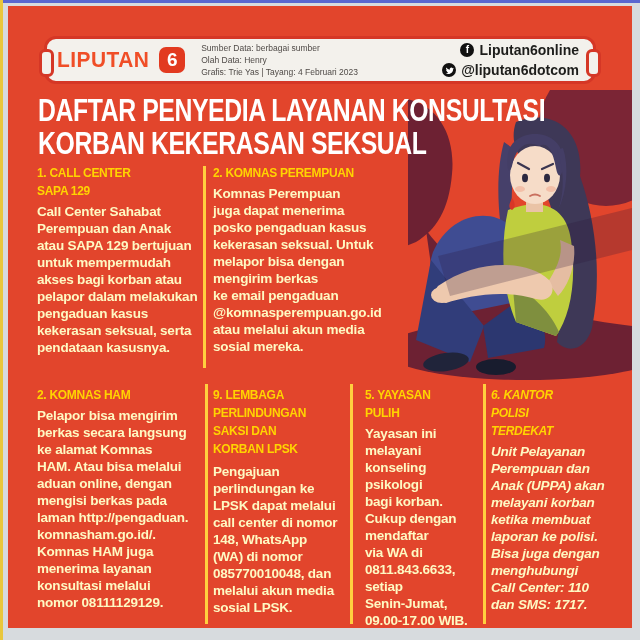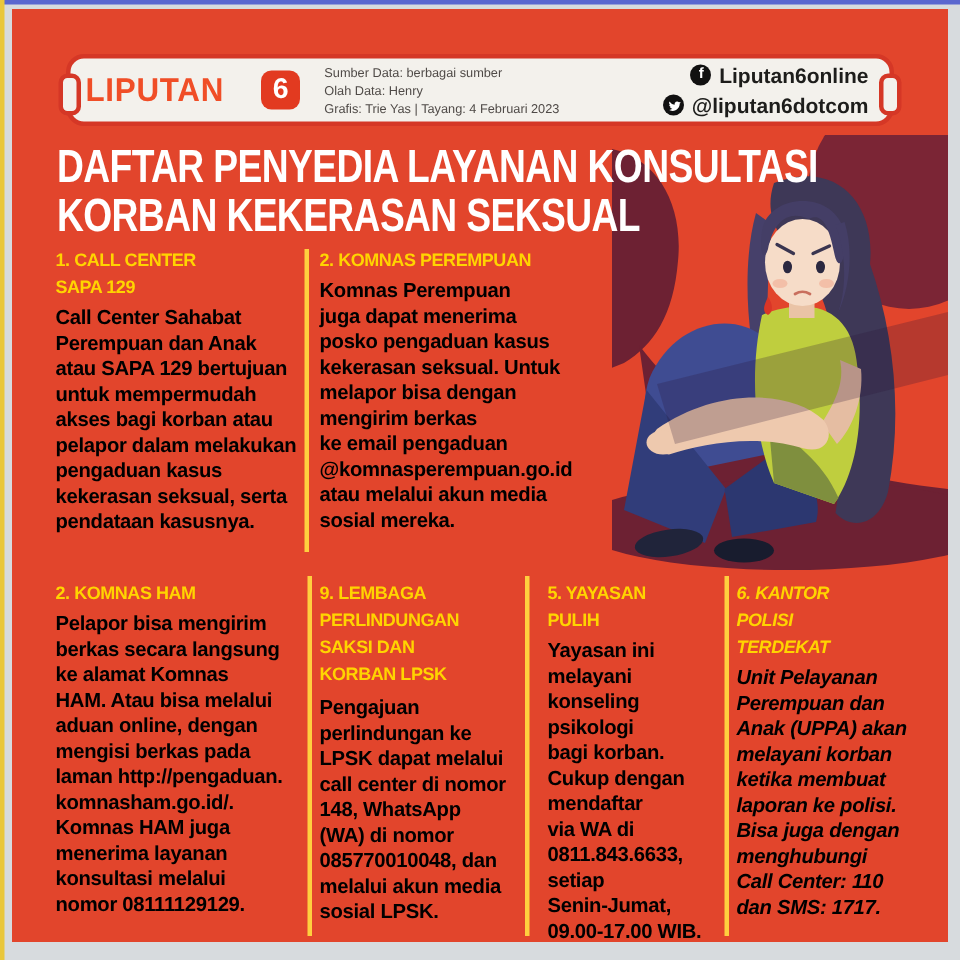--- a/index.html
+++ b/index.html
@@ -27,21 +27,21 @@
   .header-bar:before,.header-bar:after{
     content:"";position:absolute;top:10px;width:9px;height:22px;
     background:#f3f1ec;border:3px solid #d53726;border-radius:6px;
   }
   .header-bar:before{left:-8px;}
   .header-bar:after{right:-8px;}
   .kly{display:flex;flex-direction:column;align-items:center;line-height:1;margin-left:4px;}
   .kly-word{font-size:21px;font-weight:bold;letter-spacing:0;}
   .kly-k{color:#ef4323;} .kly-l{color:#8a7ee0;} .kly-y{color:#f26ba8;}
   .kly-sub{font-size:4.5px;color:#8a7ee0;letter-spacing:.4px;margin-top:2px;white-space:nowrap;}
-  .liputan{display:flex;gap:20px;}
+  .liputan{display:flex;gap:5px;}
   .liputan-word{font-size:22px;font-weight:bold;color:#f04e27;letter-spacing:.5px;transform:scaleX(.95);transform-origin:left center;}
   .six-box{width:26px;height:26px;background:#e23a20;border-radius:7px;color:#fff;
     font-weight:bold;font-size:19px;display:flex;align-items:center;justify-content:center;}
   .credits{font-size:8.5px;color:#4f4a47;line-height:1.45;margin-left:6px;white-space:nowrap;}
   .social{margin-left:auto;display:flex;flex-direction:column;gap:4px;align-items:flex-end;margin-right:4px;}
   .social-row{display:flex;align-items:center;gap:5px;}
   .soc-icon{width:14px;height:14px;border-radius:50%;background:#111;color:#fff;
     display:flex;align-items:center;justify-content:center;font-size:10px;font-weight:bold;line-height:1;}
   .soc-icon svg{display:block;}
   .social-handle{font-size:14px;font-weight:bold;color:#1d1d1b;}
@@ -57,21 +57,21 @@
   
   .illustration{position:absolute;left:400px;top:84px;width:224px;height:296px;z-index:1;}
 
   
   .section{position:absolute;z-index:3;}
   .section .heading{
     color:#ffd400;font-weight:bold;font-size:12px;line-height:18px;
     letter-spacing:-.3px;white-space:pre-line;
   }
   .section .body{
-    color:#000000;font-weight:bold;font-size:13.5px;line-height:17px;
+    color:#fef9c3;font-weight:bold;font-size:13.5px;line-height:17px;
     letter-spacing:-.2px;white-space:pre-line;margin-top:3px;
   }
   #section-4 .body{margin-top:5px;}
   #section-1{left:29px;top:158px;width:182px;}
   #section-2{left:205px;top:158px;width:242px;}
   #section-3{left:29px;top:380px;width:186px;}
   #section-4{left:205px;top:380px;width:150px;}
   #section-5{left:357px;top:380px;width:126px;}
   #section-6{left:483px;top:380px;width:136px;font-style:italic;}
 

